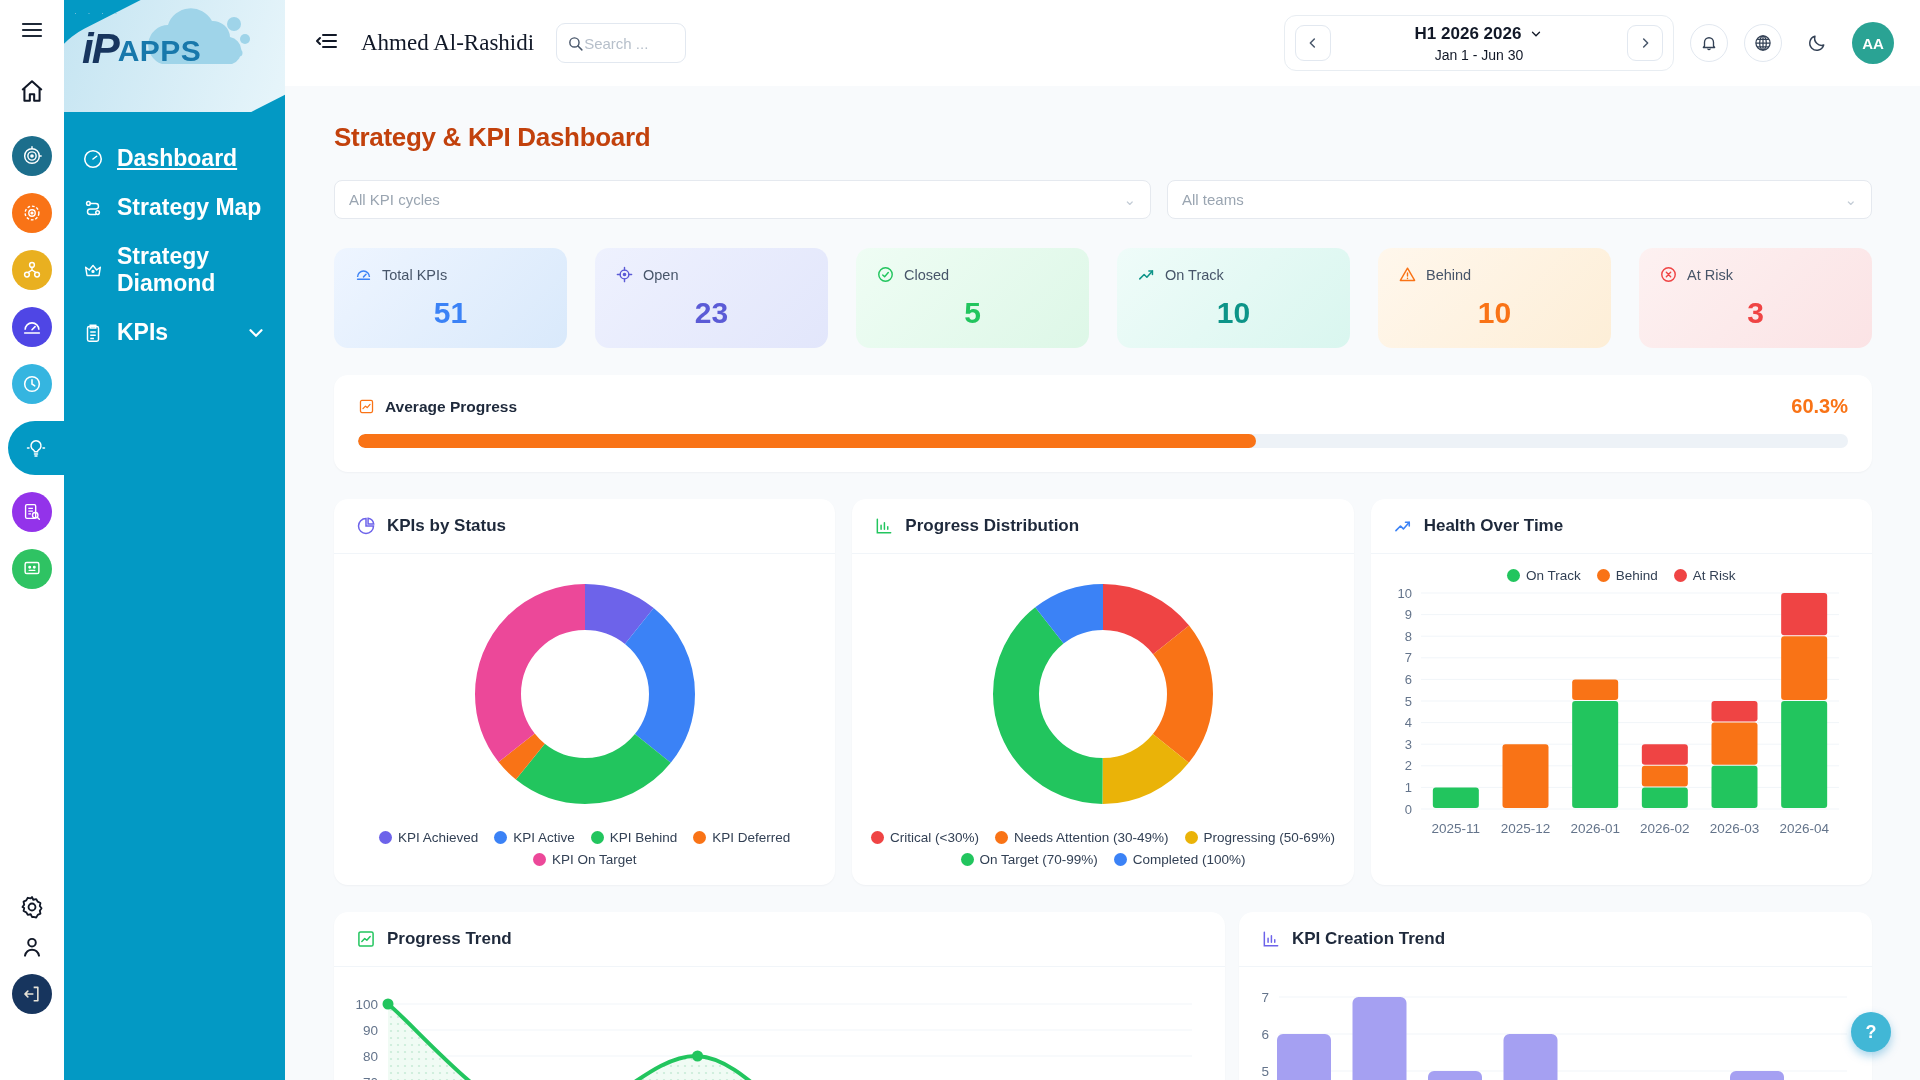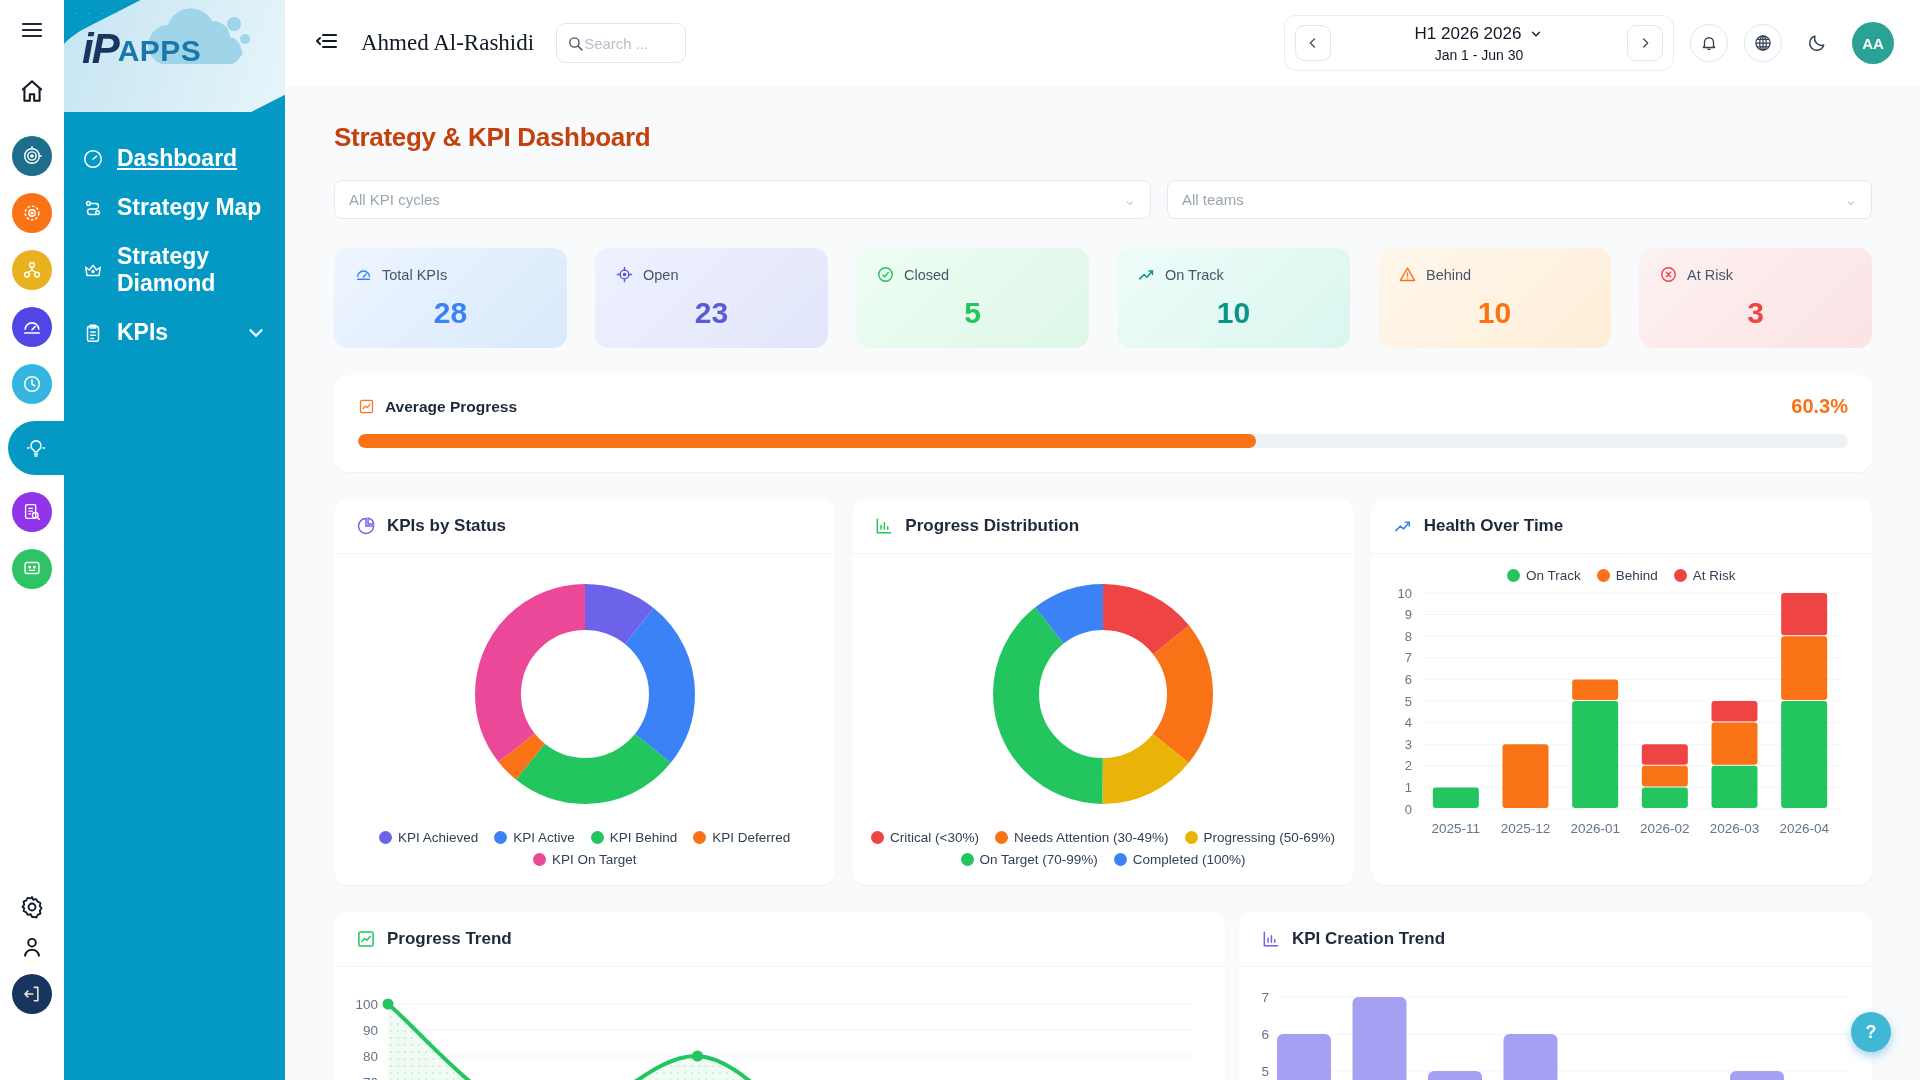--- a/index.html
+++ b/index.html
@@ -37,21 +37,21 @@
   .topbar { height:86px; background:#fff; display:flex; align-items:center; padding:0 26px 0 30px; gap:22px; flex:0 0 86px; }
   .collapse-btn { cursor:pointer; }
   .user-name { font-family:"Liberation Serif",serif; font-size:23px; color:#111827; }
   .search-box { width:130px; height:40px; border:1px solid #e2e8f0; border-radius:9px; display:flex; align-items:center; padding:0 10px; }
   .search-box input { border:none; outline:none; width:85px; font-size:15px; color:#334155; }
   .search-box input::placeholder { color:#b6bfca; }
   .topbar-right { margin-left:auto; display:flex; align-items:center; gap:16px; }
   .period-nav { width:390px; height:56px; border:1px solid #e8edf2; border-radius:12px; display:flex; align-items:center; padding:0 10px; justify-content:space-between; background:#fff; }
   .chev-btn { width:36px; height:36px; border:1px solid #e2e8f0; border-radius:9px; background:#fff; display:flex; align-items:center; justify-content:center; cursor:pointer; }
   .period-center { text-align:center; }
-  .period-title { font-size:17px; font-weight:400; color:#111827; display:flex; align-items:center; gap:8px; justify-content:center; cursor:pointer; }
+  .period-title { font-size:17px; font-weight:700; color:#111827; display:flex; align-items:center; gap:8px; justify-content:center; cursor:pointer; }
   .period-range { font-size:14px; color:#111827; margin-top:3px; }
   .round-btn { width:38px; height:38px; border:1px solid #e2e8f0; border-radius:50%; background:#fff; display:flex; align-items:center; justify-content:center; cursor:pointer; }
   .moon-btn { width:38px; height:38px; display:flex; align-items:center; justify-content:center; cursor:pointer; }
   .avatar { width:42px; height:42px; border-radius:50%; background:#2aa394; color:#fff; font-size:15px; font-weight:700; display:flex; align-items:center; justify-content:center; cursor:pointer; }
 
   .content { padding:36px 48px 0 49px; flex:1; min-height:0; }
   .page-title { font-size:26px; font-weight:800; color:#c2410c; letter-spacing:-0.3px; }
   .page-sub { font-size:16.5px; color:#6b7280; margin-top:7px; }
 
   .filters { display:flex; gap:16px; margin-top:27px; }
@@ -326,21 +326,21 @@
     <div class="stats">
       <div class="stat-card st-blue">
         <div class="stat-head">
           <svg viewBox="0 0 24 24" fill="none" stroke="currentColor" stroke-width="1.8">
               <path d="M4.5 15a7.5 7.5 0 1 1 15 0"></path>
               <path d="M12 15l3.2-3.2" stroke-linecap="round"></path>
               <path d="M4.5 18h15" stroke-linecap="round"></path>
             </svg>
           <span>Total KPIs</span>
         </div>
-        <div class="stat-value">28</div>
+        <div class="stat-value">51</div>
       </div>
       <div class="stat-card st-indigo">
         <div class="stat-head">
           <svg viewBox="0 0 24 24" fill="none" stroke="currentColor" stroke-width="1.8">
               <circle cx="12" cy="12" r="5.5"></circle>
               <circle cx="12" cy="12" r="1.4" fill="currentColor"></circle>
               <path d="M12 3v3.5M12 17.5V21M3 12h3.5M17.5 12H21" stroke-linecap="round"></path>
             </svg>
           <span>Open</span>
         </div>

